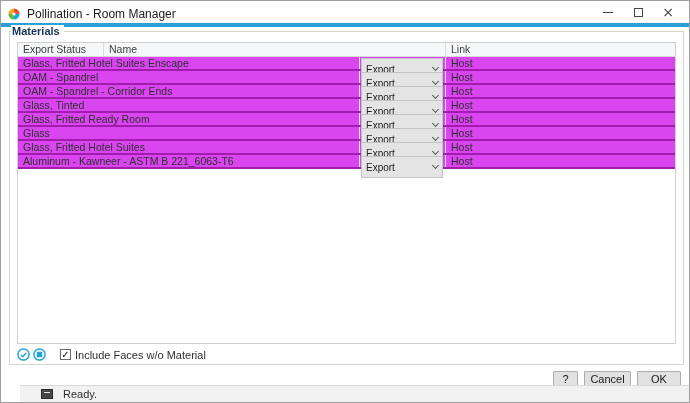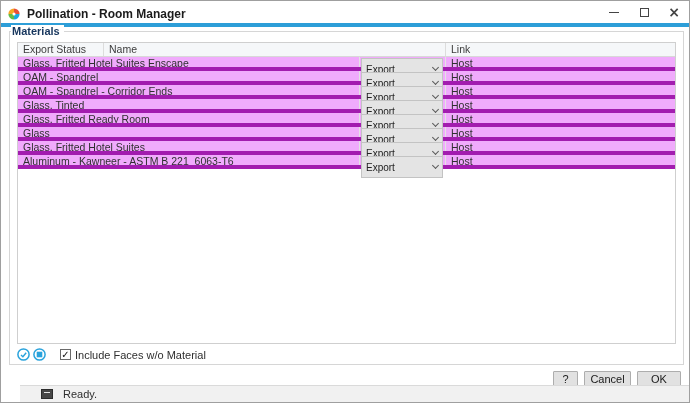--- a/index.html
+++ b/index.html
@@ -3,43 +3,43 @@
 <meta charset="utf-8">
 <style>
   html,body { margin:0; padding:0; background:#d8d8d8; }
   * { box-sizing:border-box; }
   .window {
     position:relative; width:690px; height:403px; background:#ffffff;
     border:1px solid #9f9f9f; overflow:hidden;
     font-family:"Liberation Sans", sans-serif; font-size:11px; color:#333;
   }
   
-  .titlebar { position:absolute; top:0; left:0; right:0; height:26px; background:#fff;
-              display:flex; align-items:center; padding-left:6px;font-weight:bold; }
+  .titlebar { position:absolute; top:0; left:0; right:6px; height:26px; background:#fff;
+              display:flex; align-items:center; padding-left:6px; }
   .title-text { font-size:12px; color:#1b1b1b; margin-left:6px; white-space:nowrap; }
   .win-controls { position:absolute; right:0; top:0; height:22px; display:flex; }
   .win-btn { width:30px; height:22px; display:flex; align-items:center; justify-content:center; cursor:default; }
   .glyph-min { width:10px; height:1px; background:#444; }
   .glyph-max { width:9px; height:9px; border:1px solid #444; }
   .glyph-close { font-size:14px; color:#444; line-height:10px; font-family:"DejaVu Sans", sans-serif; }
   .accent { position:absolute; top:22px; left:0; right:0; height:4px; background:#2d9ed8; }
 
   
   .groupbox { position:absolute; left:8px; top:30px; width:675px; height:334px;
               border:1px solid #d6d6d6; background:#fff; }
   .groupbox-label { position:absolute; top:-7px; left:1px; background:#fff; padding:0 4px 0 1px;
                     font-weight:bold; font-size:11px; color:#17365d; }
 
   
   .grid { position:absolute; left:7px; top:10px; width:659px; height:302px;
           border:1px solid #cfcfcf; background:#fff; overflow:hidden; }
   .grid-header { display:flex; height:14px; background:#f5f7f9; border-bottom:1px solid #d8d8d8;
                  color:#3c3c3c; }
   .hcell { padding-left:5px; line-height:13px; font-size:10.5px; }
-  .grid-row { display:flex; height:14px; border-bottom:4px solid #a21caf; background:#f0abfc; }
+  .grid-row { display:flex; height:14px; border-bottom:2px solid #a21caf; background:#d946ef; }
   .cell { line-height:13px; font-size:10.5px; color:#2f2f2f; white-space:nowrap; overflow:hidden; }
   .c-name   { width:342px; border-right:1px solid #e3e3e3; padding-left:5px; }
   .c-export { width:86px;  border-right:1px solid #e3e3e3; display:flex; }
   .c-link   { flex:1; padding-left:5px; }
   .hdr .c-name, .hdr .c-export { border-right:1px solid #dcdcdc; }
   .combo { flex:1; margin:1px 2px 1px 1px; background:#e4e4e4; border:1px solid #c3c3c3;
            display:flex; align-items:center; padding:10px 4px; font-size:10px; color:#222;
            cursor:default; }
   .combo-chev { margin-left:auto; width:5px; height:5px; border-right:1px solid #5a5a5a;
                 border-bottom:1px solid #5a5a5a; transform:rotate(45deg); margin-top:-3px; }

